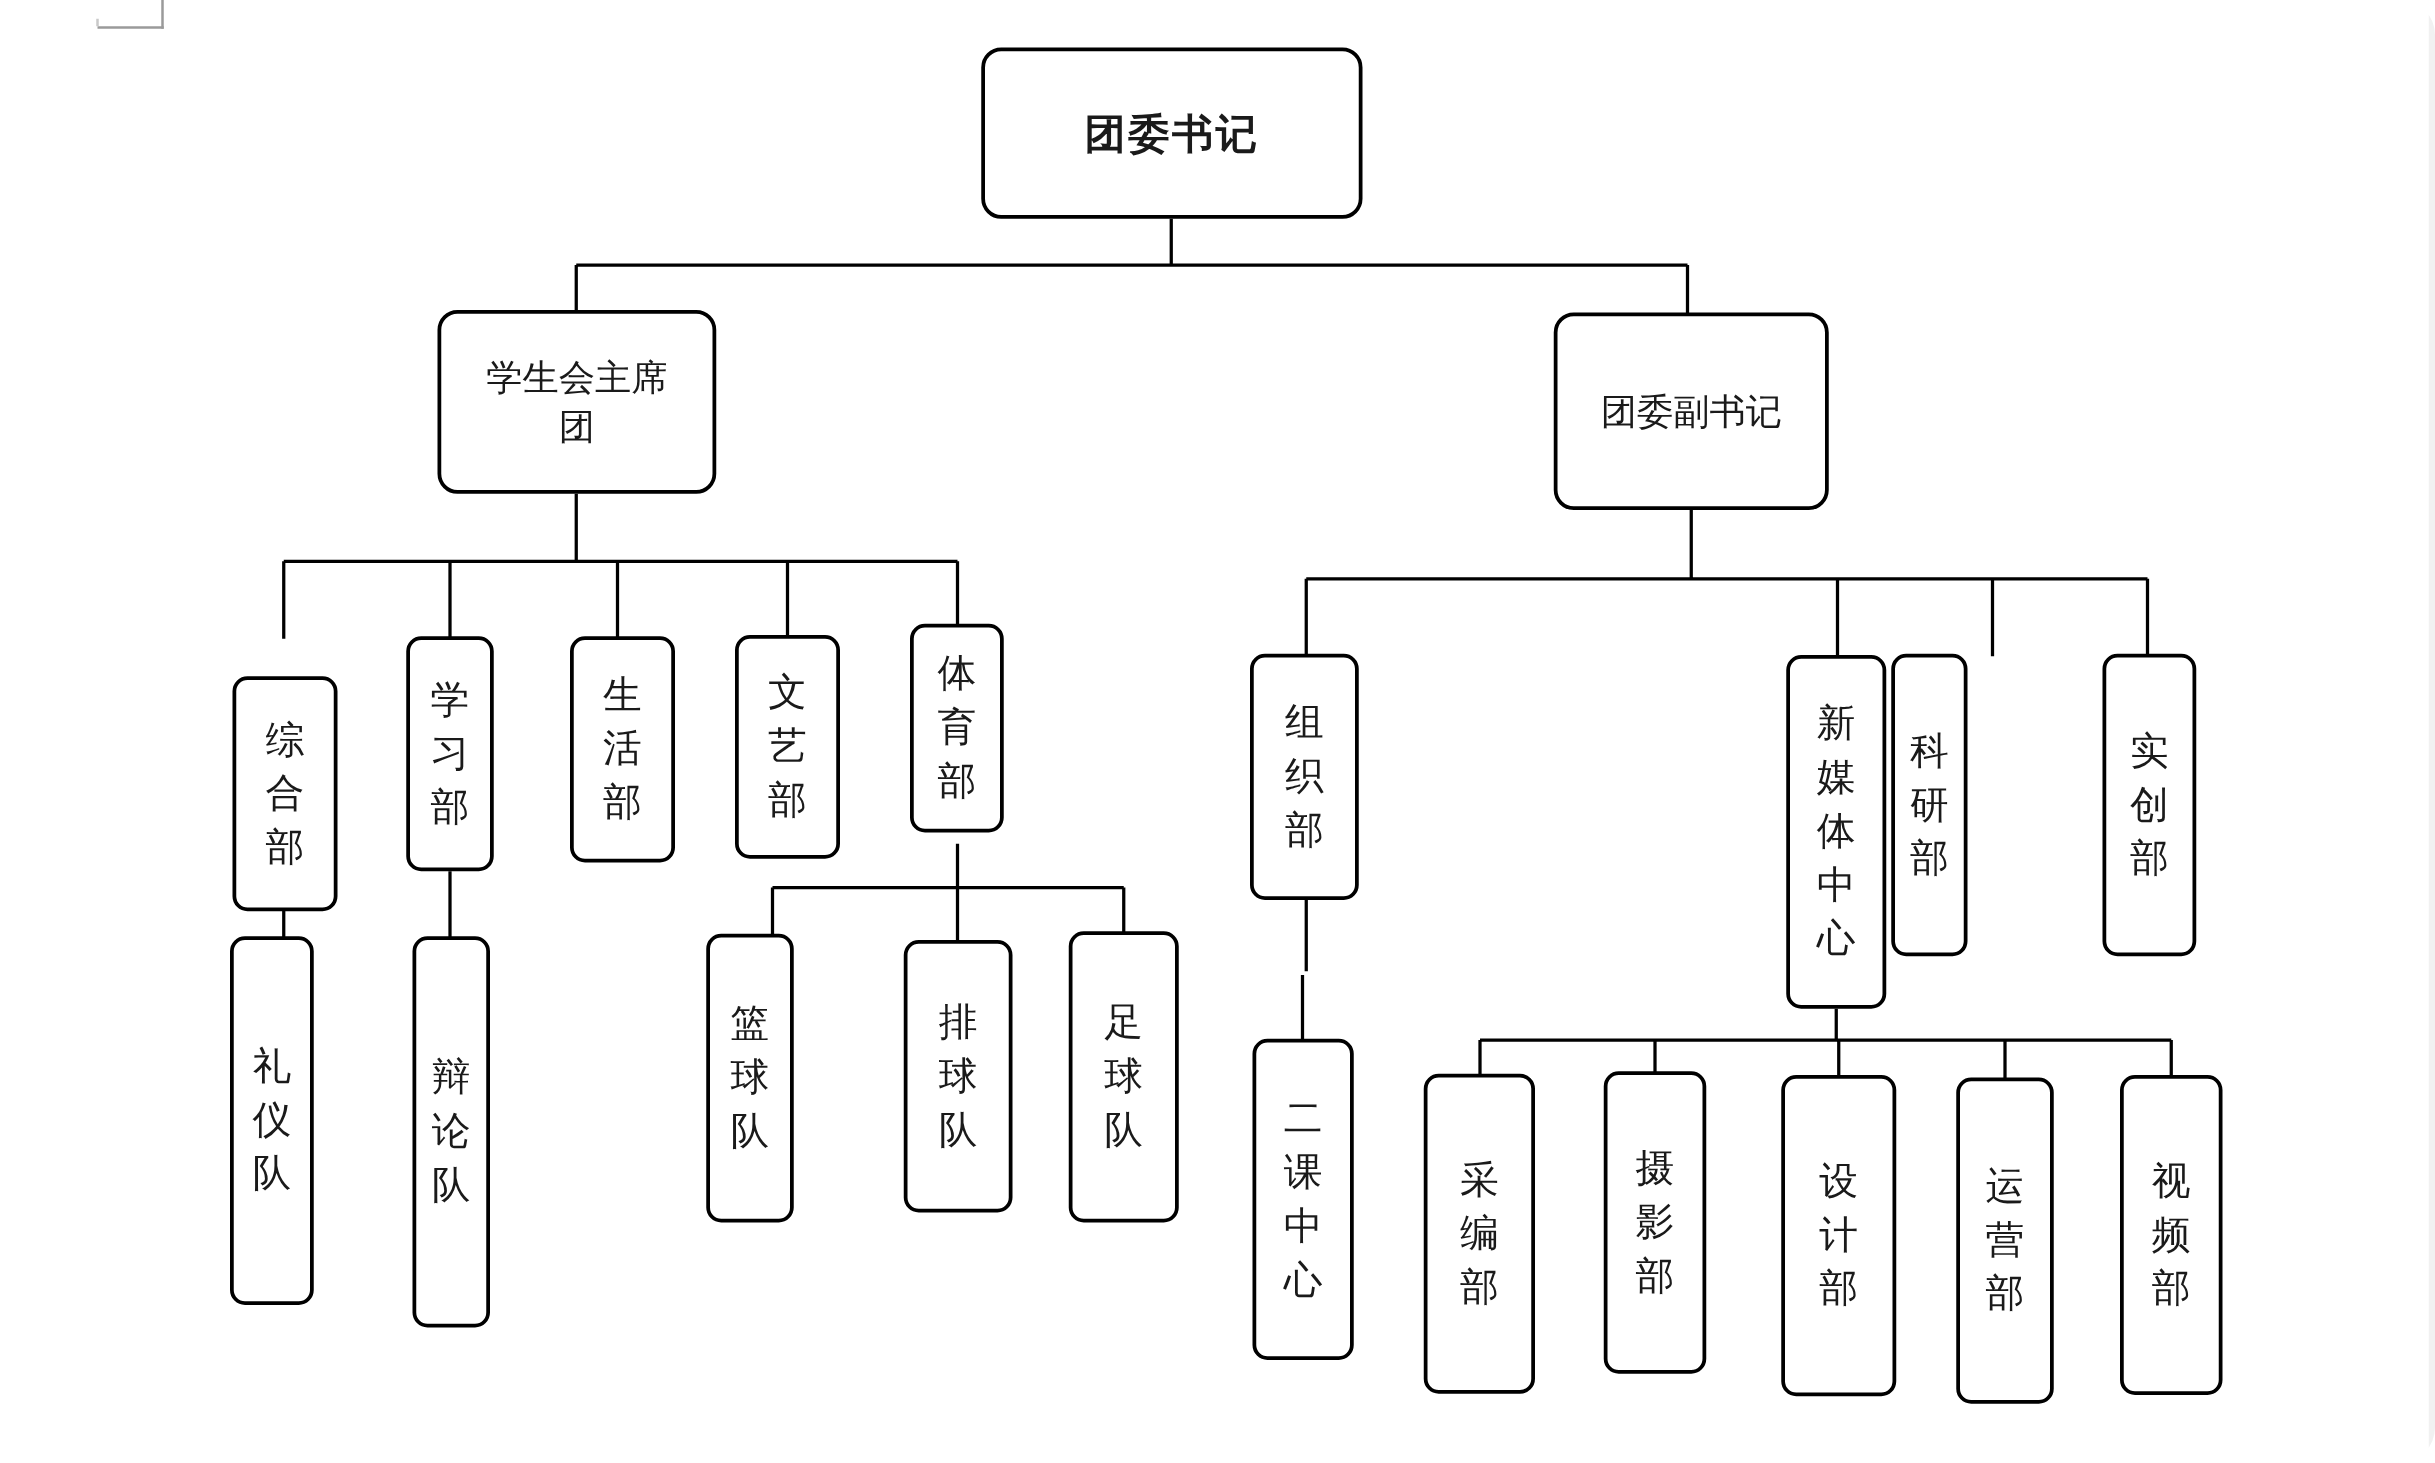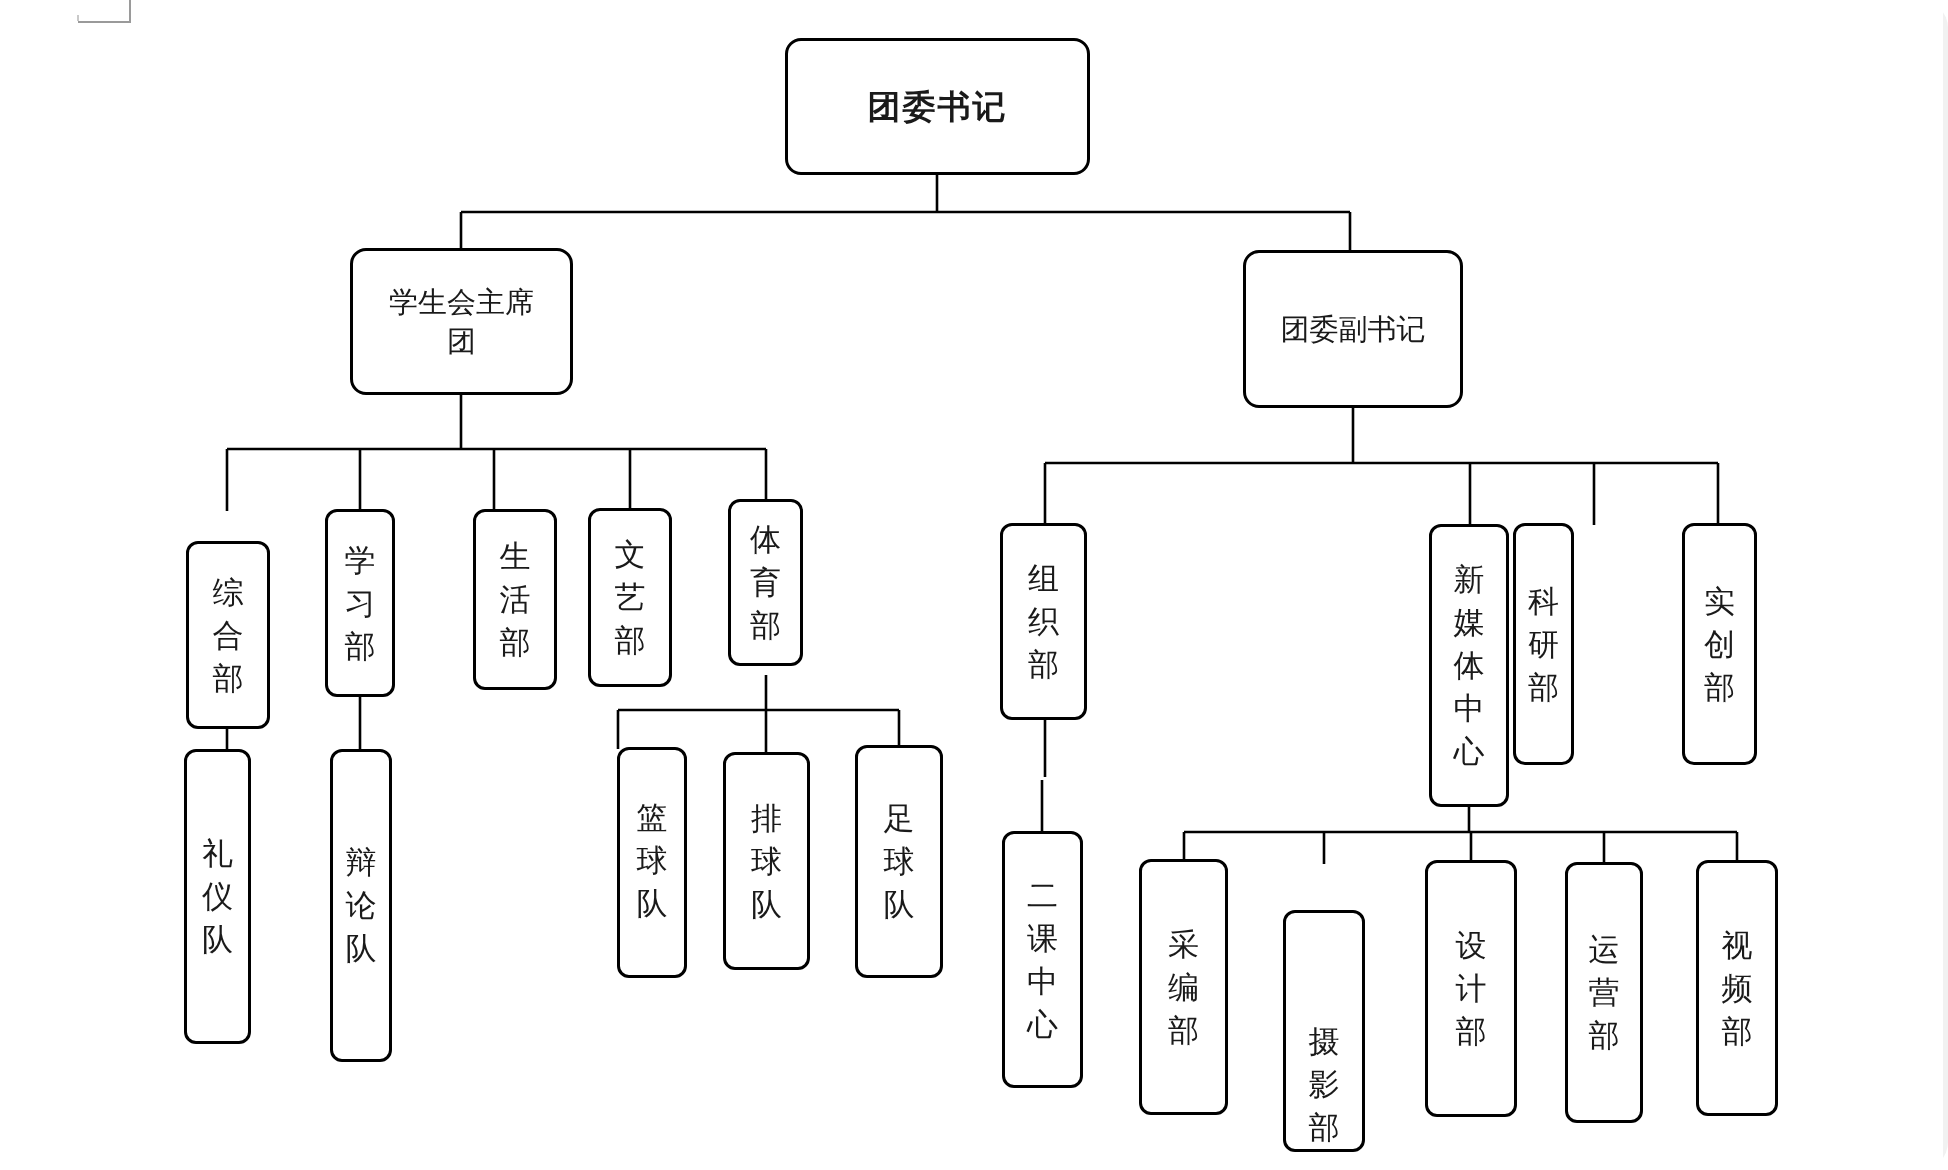--- a/index.html
+++ b/index.html
@@ -97,37 +97,37 @@
   <div class="node big h" style="left:1243px;top:250px;width:220px;height:158px;">
     <span class="txt">团委副书记</span>
   </div>
 
   <div class="node v" style="left:186px;top:509px;width:84px;height:188px;margin-top:32px;">
     <span class="txt">综合部</span>
   </div>
   <div class="node v" style="left:325px;top:509px;width:70px;height:188px;">
     <span class="txt">学习部</span>
   </div>
-  <div class="node v" style="left:473px;top:509px;width:84px;height:181px;">
+  <div class="node v" style="left:456px;top:509px;width:84px;height:181px;">
     <span class="txt">生活部</span>
   </div>
   <div class="node v" style="left:588px;top:508px;width:84px;height:179px;">
     <span class="txt">文艺部</span>
   </div>
   <div class="node v" style="left:728px;top:499px;width:75px;height:167px;">
     <span class="txt">体育部</span>
   </div>
 
   <div class="node v" style="left:184px;top:749px;width:67px;height:295px;">
     <span class="txt">礼仪队</span>
   </div>
   <div class="node v" style="left:330px;top:749px;width:62px;height:313px;">
     <span class="txt">辩论队</span>
   </div>
-  <div class="node v" style="left:617px;top:747px;width:70px;height:231px;font-family:Liberation Mono, monospace;">
+  <div class="node v" style="left:565px;top:747px;width:70px;height:231px;">
     <span class="txt">篮球队</span>
   </div>
   <div class="node v" style="left:723px;top:752px;width:87px;height:218px;align-items:center;">
     <span class="txt">排球队</span>
   </div>
   <div class="node v" style="left:855px;top:745px;width:88px;height:233px;">
     <span class="txt">足球队</span>
   </div>
 
   <div class="node v" style="left:1000px;top:523px;width:87px;height:197px;">
@@ -142,21 +142,21 @@
   <div class="node v" style="left:1682px;top:523px;width:75px;height:242px;">
     <span class="txt">实创部</span>
   </div>
 
   <div class="node v" style="left:1002px;top:831px;width:81px;height:257px;">
     <span class="txt">二课中心</span>
   </div>
   <div class="node v" style="left:1139px;top:859px;width:89px;height:256px;">
     <span class="txt">采编部</span>
   </div>
-  <div class="node v" style="left:1283px;top:910px;width:82px;height:242px;align-items:flex-end;">
+  <div class="node v" style="left:1283px;top:857px;width:82px;height:242px;">
     <span class="txt">摄影部</span>
   </div>
   <div class="node v" style="left:1425px;top:860px;width:92px;height:257px;">
     <span class="txt">设计部</span>
   </div>
   <div class="node v" style="left:1565px;top:862px;width:78px;height:261px;">
     <span class="txt">运营部</span>
   </div>
   <div class="node v" style="left:1696px;top:860px;width:82px;height:256px;">
     <span class="txt">视频部</span>

